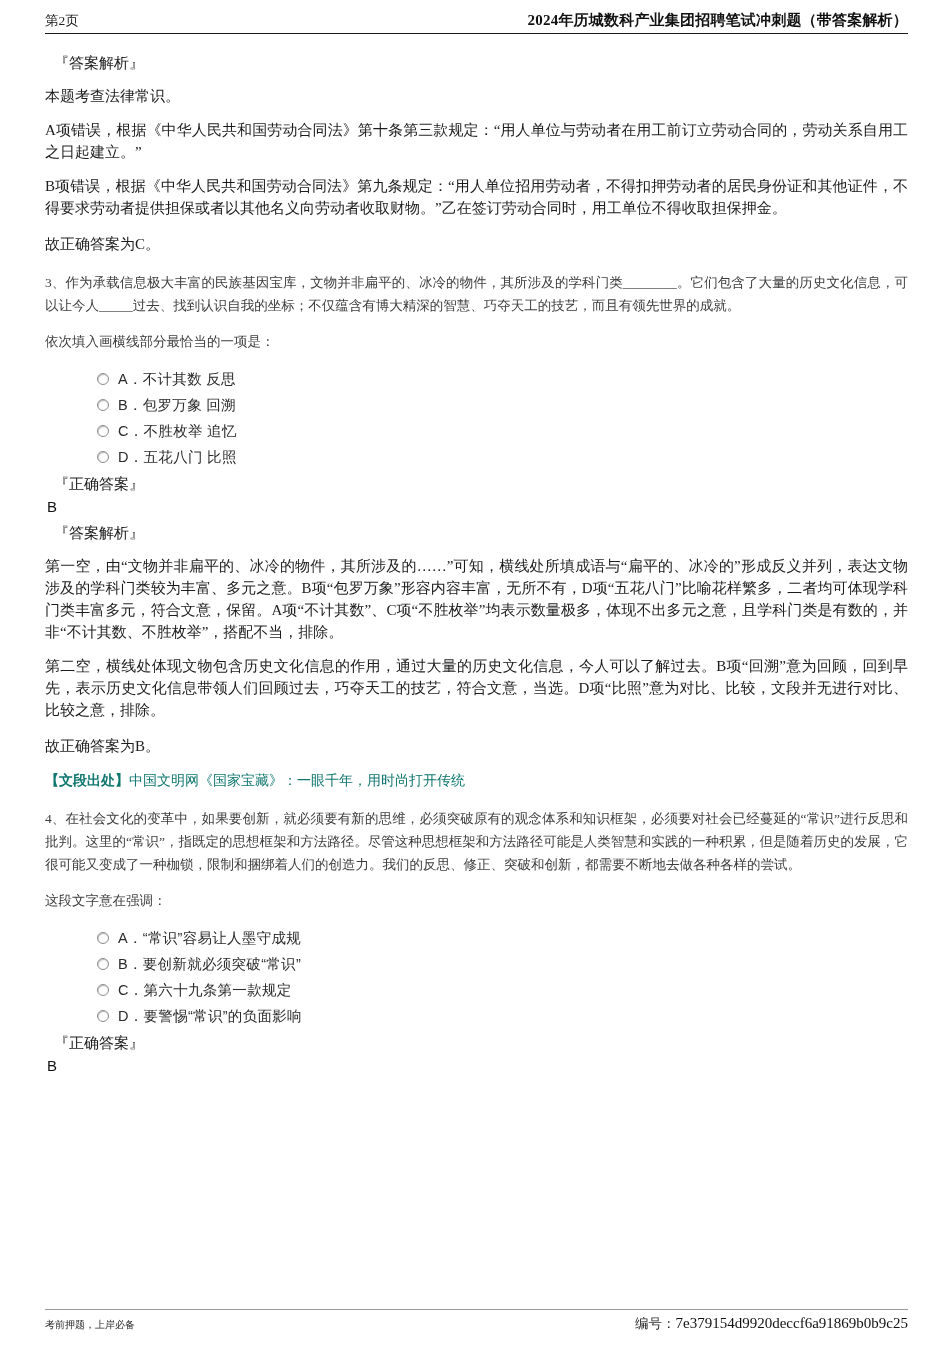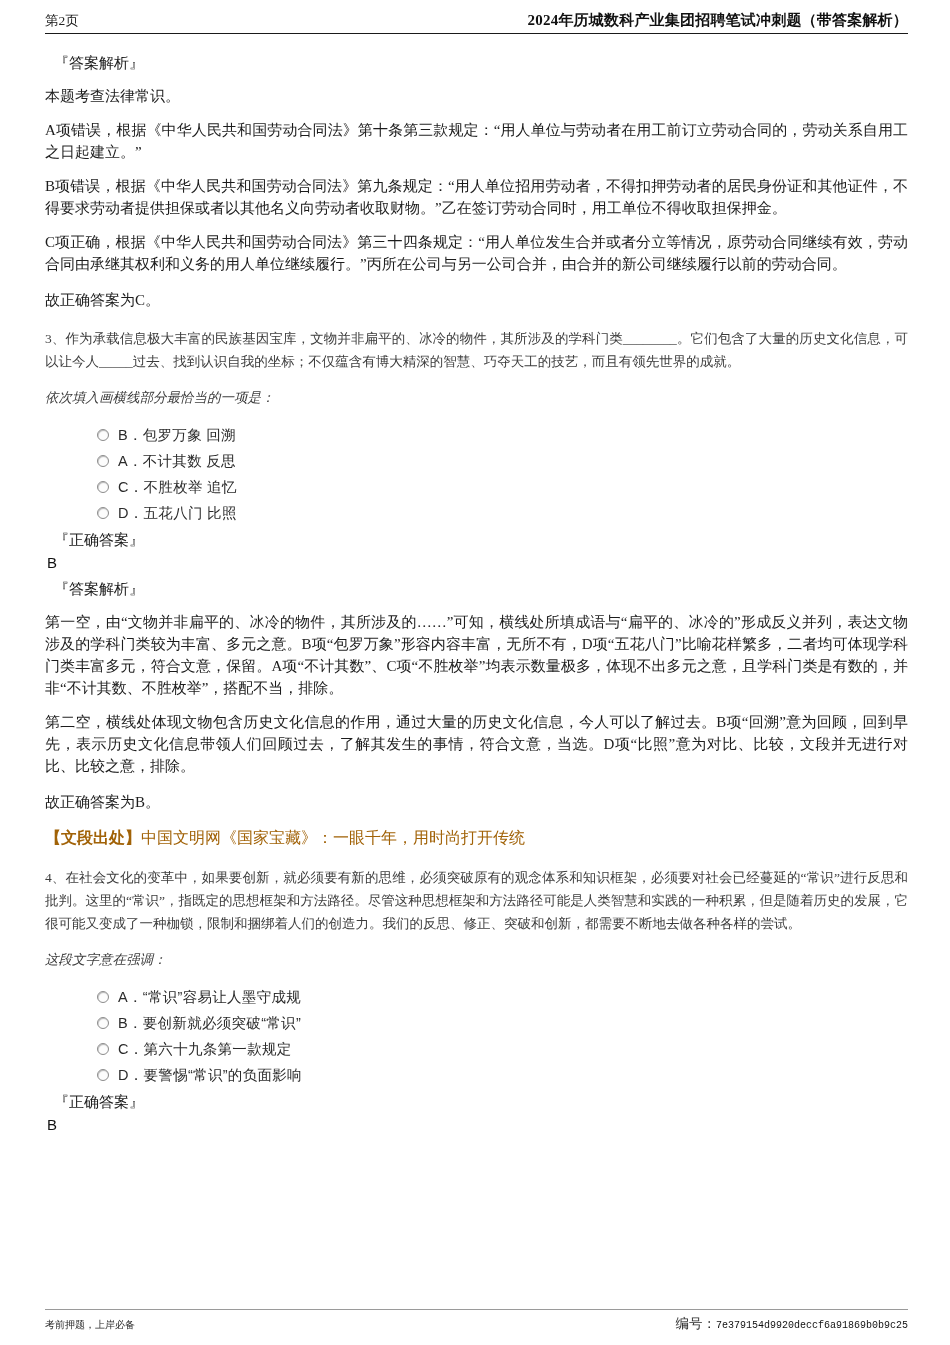--- a/index.html
+++ b/index.html
@@ -26,102 +26,101 @@
   .para {
     font-size:15px; line-height:22px; margin:0 0 12px;
     text-align:justify; color:#1c1c1c;
   }
   .answer-final { font-size:15px; margin:16px 0 12px; color:#1c1c1c; }
 
   .stem {
     font-size:13.5px; line-height:23px; color:#3c3c3c;
     text-align:justify; margin:17px 0 12px;
   }
-  .prompt { font-size:13.5px; color:#3c3c3c; margin:16px 0 8px;font-style:italic; }
+  .prompt { font-size:13.5px; color:#3c3c3c; margin:16px 0 8px; }
 
   .options { margin:20px 0 10px 52px; }
   .opt { display:flex; align-items:center; margin-bottom:10px; height:16px; }
   .radio {
     width:10px; height:10px; border-radius:50%;
     border:1px solid #8c8c8c; background:#fdfdfd;
     box-shadow:inset 0.5px 1px 1px rgba(0,0,0,0.28);
     margin-right:9px; flex:0 0 auto; cursor:pointer;
   }
   .opt-text {
     font-family:"Liberation Sans","DejaVu Sans",sans-serif;
     font-size:14.5px; color:#2b2b2b; letter-spacing:0.3px;
   }
   .ans-label { font-size:15px; color:#191919; margin:10px 0 4px; padding-left:9px; }
   .ans-value {
     font-family:"Liberation Sans","DejaVu Sans",sans-serif;
     font-size:15px; color:#111; margin:0 0 8px; padding-left:2px;
   }
-  .source-line { font-size:16px; margin:16px 0 12px; color:#a16207; }
+  .source-line { font-size:14px; margin:16px 0 12px; color:#0f766e; }
   .source-label { font-weight:bold; }
 
   
   .footer {
     position:absolute; left:45px; right:42px; bottom:12px;
     border-top:1px solid #9a9a9a; padding-top:5px;
     display:flex; justify-content:space-between; align-items:baseline;
   }
   .footer-left { font-size:10px; color:#2a2a2a; }
   .footer-right { font-size:13.5px; color:#2a2a2a; }
   .doc-id {
-    font-family:Liberation Mono, monospace;
-    font-size:10px; color:#111;
+    font-family:Liberation Serif, serif;
+    font-size:15px; color:#111;
   }
 </style>
 </head>
 <body>
 
 <div class="page">
 
   <div class="header">
     <span class="page-num">第2页</span>
     <span class="doc-title">2024年历城数科产业集团招聘笔试冲刺题（带答案解析）</span>
   </div>
 
   <div class="content">
 
     <div class="label-line">『答案解析』</div>
     <p class="para">本题考查法律常识。</p>
     <p class="para">A项错误，根据《中华人民共和国劳动合同法》第十条第三款规定：“用人单位与劳动者在用工前订立劳动合同的，劳动关系自用工之日起建立。”</p>
     <p class="para">B项错误，根据《中华人民共和国劳动合同法》第九条规定：“用人单位招用劳动者，不得扣押劳动者的居民身份证和其他证件，不得要求劳动者提供担保或者以其他名义向劳动者收取财物。”乙在签订劳动合同时，用工单位不得收取担保押金。</p>
-    <p class="para">C项正确，根据《中华人民共和国劳动合同法》第三十四条规定：“用人单位发生合并或者分立等情况，原劳动合同继续有效，劳动合同由承继其权利和义务的用人单位继续履行。”丙所在公司与另一公司合并，由合并的新公司继续履行以前的劳动合同。</p>
     <p class="answer-final">故正确答案为C。</p>
 
     <p class="stem">3、作为承载信息极大丰富的民族基因宝库，文物并非扁平的、冰冷的物件，其所涉及的学科门类________。它们包含了大量的历史文化信息，可以让今人_____过去、找到认识自我的坐标；不仅蕴含有博大精深的智慧、巧夺天工的技艺，而且有领先世界的成就。</p>
     <p class="prompt">依次填入画横线部分最恰当的一项是：</p>
 
     <div class="options">
       <div class="opt">
         <span class="radio"></span>
-        <span class="opt-text">B．包罗万象 回溯</span>
+        <span class="opt-text">A．不计其数 反思</span>
       </div>
       <div class="opt">
         <span class="radio"></span>
-        <span class="opt-text">A．不计其数 反思</span>
+        <span class="opt-text">B．包罗万象 回溯</span>
       </div>
       <div class="opt">
         <span class="radio"></span>
         <span class="opt-text">C．不胜枚举 追忆</span>
       </div>
       <div class="opt">
         <span class="radio"></span>
         <span class="opt-text">D．五花八门 比照</span>
       </div>
     </div>
 
     <div class="ans-label">『正确答案』</div>
     <div class="ans-value">B</div>
 
     <div class="label-line">『答案解析』</div>
     <p class="para">第一空，由“文物并非扁平的、冰冷的物件，其所涉及的……”可知，横线处所填成语与“扁平的、冰冷的”形成反义并列，表达文物涉及的学科门类较为丰富、多元之意。B项“包罗万象”形容内容丰富，无所不有，D项“五花八门”比喻花样繁多，二者均可体现学科门类丰富多元，符合文意，保留。A项“不计其数”、C项“不胜枚举”均表示数量极多，体现不出多元之意，且学科门类是有数的，并非“不计其数、不胜枚举”，搭配不当，排除。</p>
-    <p class="para">第二空，横线处体现文物包含历史文化信息的作用，通过大量的历史文化信息，今人可以了解过去。B项“回溯”意为回顾，回到早先，表示历史文化信息带领人们回顾过去，了解其发生的事情，符合文意，当选。D项“比照”意为对比、比较，文段并无进行对比、比较之意，排除。</p>
+    <p class="para">第二空，横线处体现文物包含历史文化信息的作用，通过大量的历史文化信息，今人可以了解过去。B项“回溯”意为回顾，回到早先，表示历史文化信息带领人们回顾过去，巧夺天工的技艺，符合文意，当选。D项“比照”意为对比、比较，文段并无进行对比、比较之意，排除。</p>
     <p class="answer-final">故正确答案为B。</p>
 
     <p class="source-line">
       <span class="source-label">【文段出处】</span><span>中国文明网《国家宝藏》：一眼千年，用时尚打开传统</span>
     </p>
 
     <p class="stem">4、在社会文化的变革中，如果要创新，就必须要有新的思维，必须突破原有的观念体系和知识框架，必须要对社会已经蔓延的“常识”进行反思和批判。这里的“常识”，指既定的思想框架和方法路径。尽管这种思想框架和方法路径可能是人类智慧和实践的一种积累，但是随着历史的发展，它很可能又变成了一种枷锁，限制和捆绑着人们的创造力。我们的反思、修正、突破和创新，都需要不断地去做各种各样的尝试。</p>
     <p class="prompt">这段文字意在强调：</p>
 
     <div class="options">

